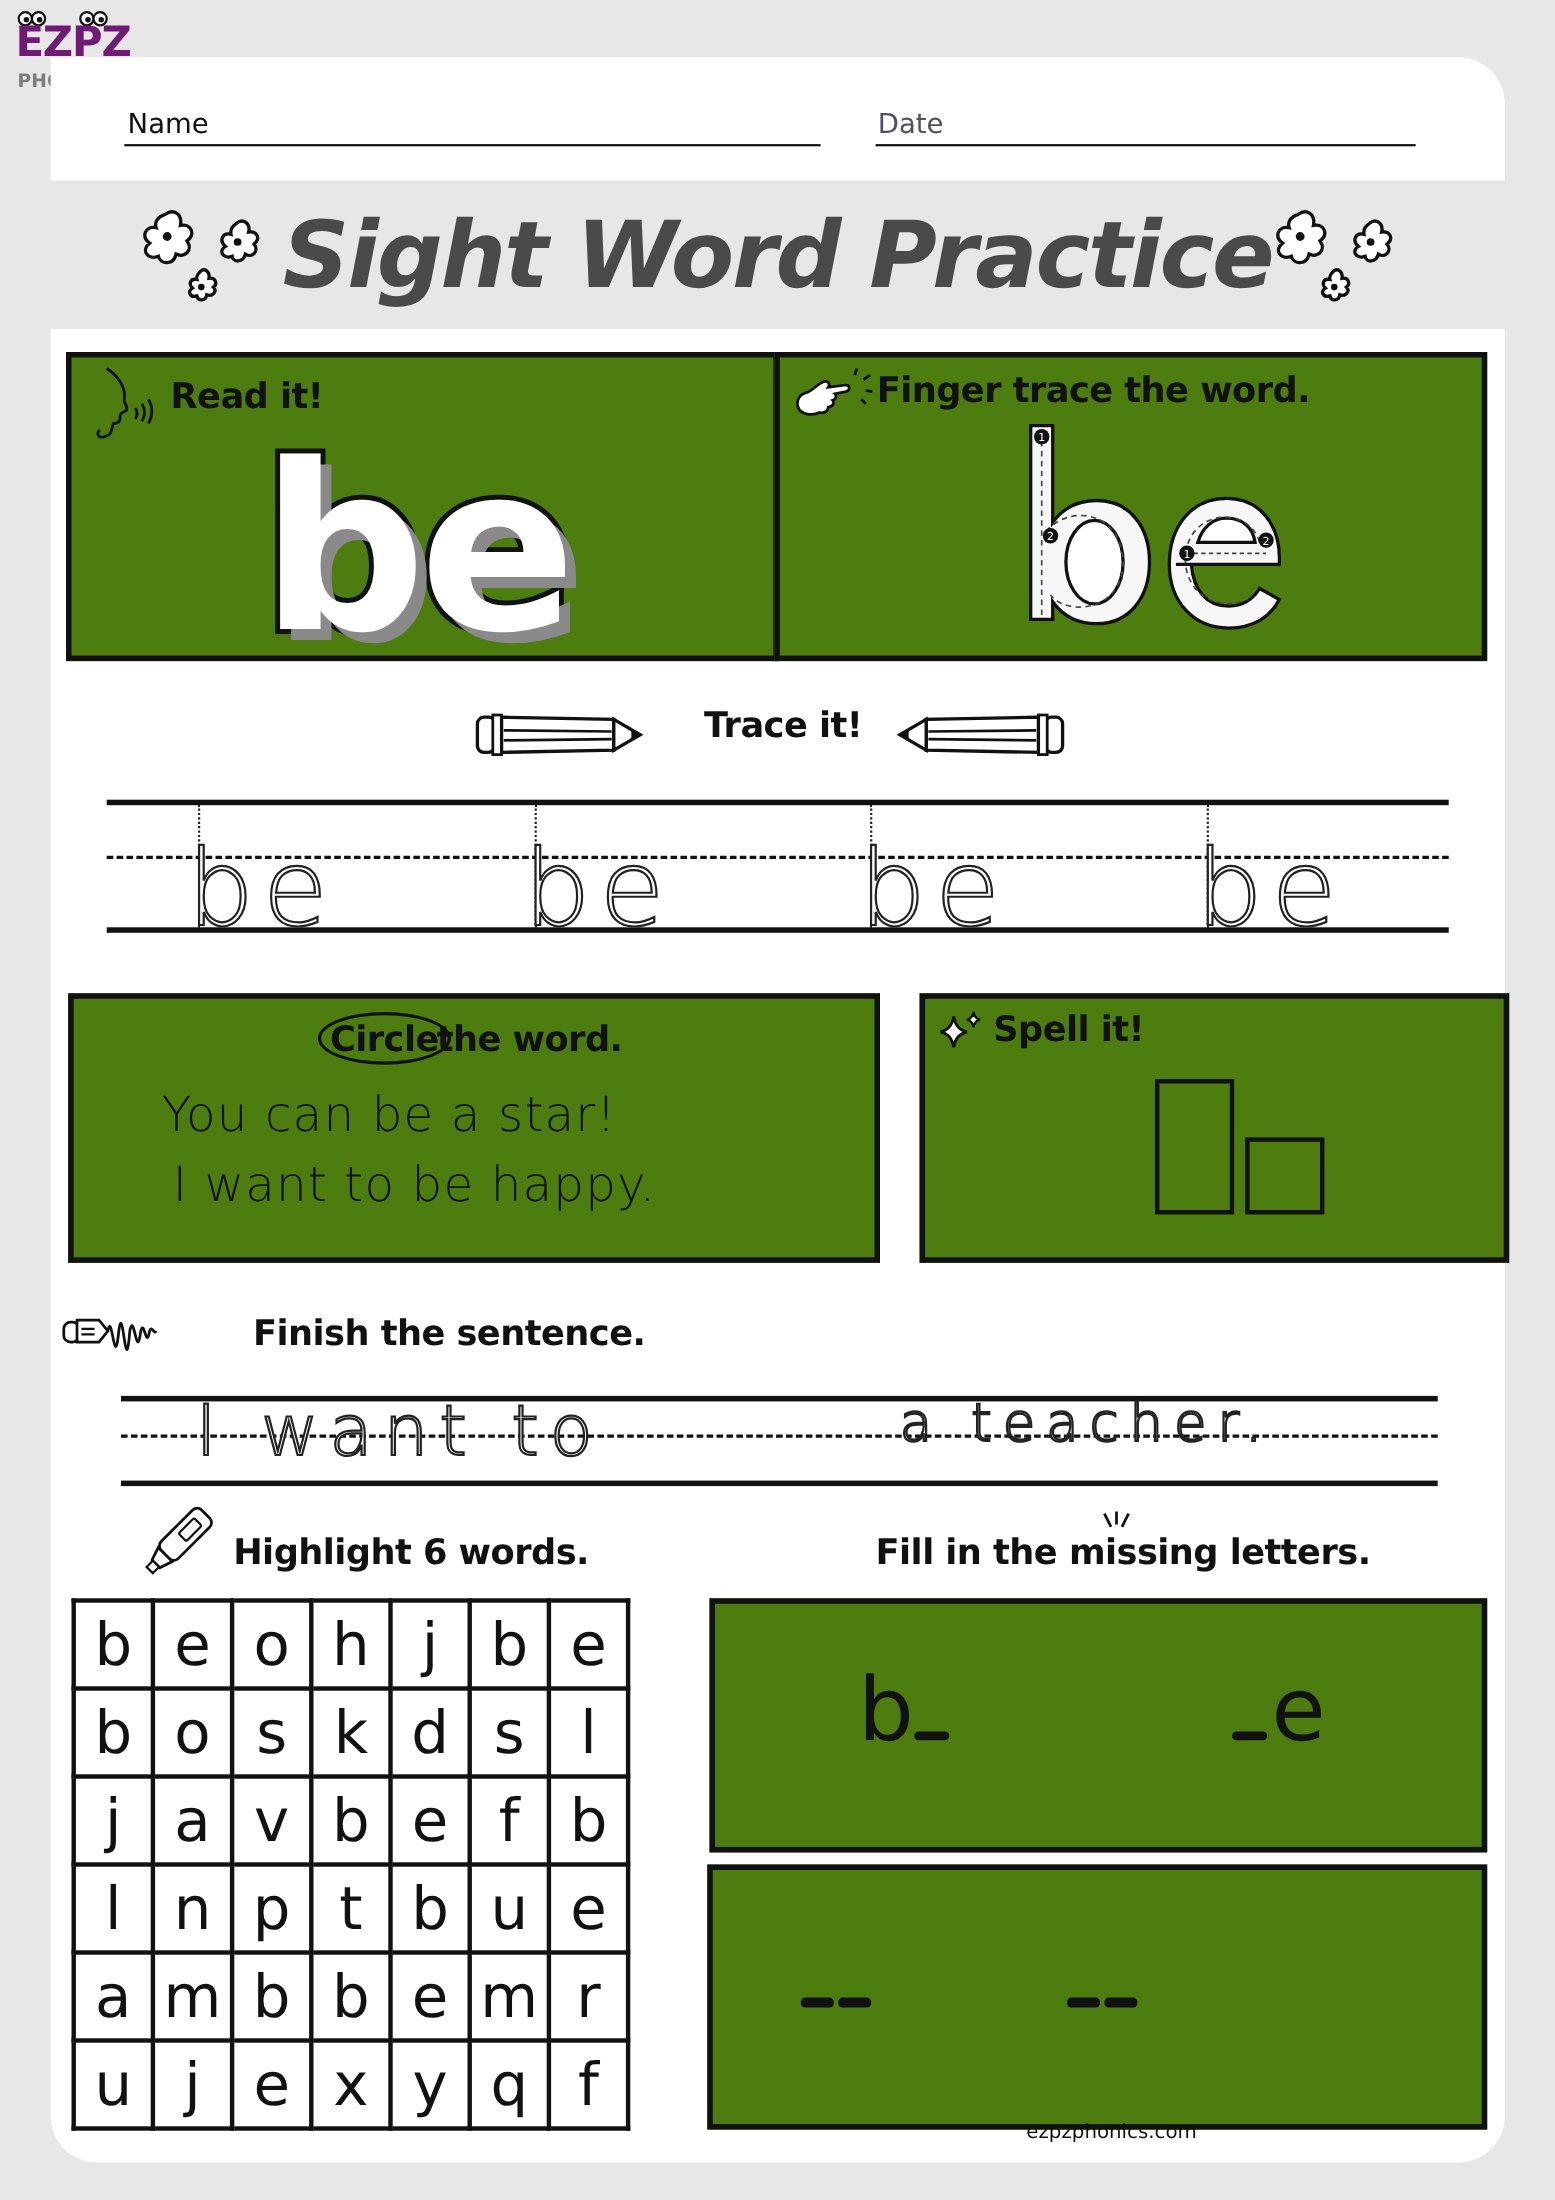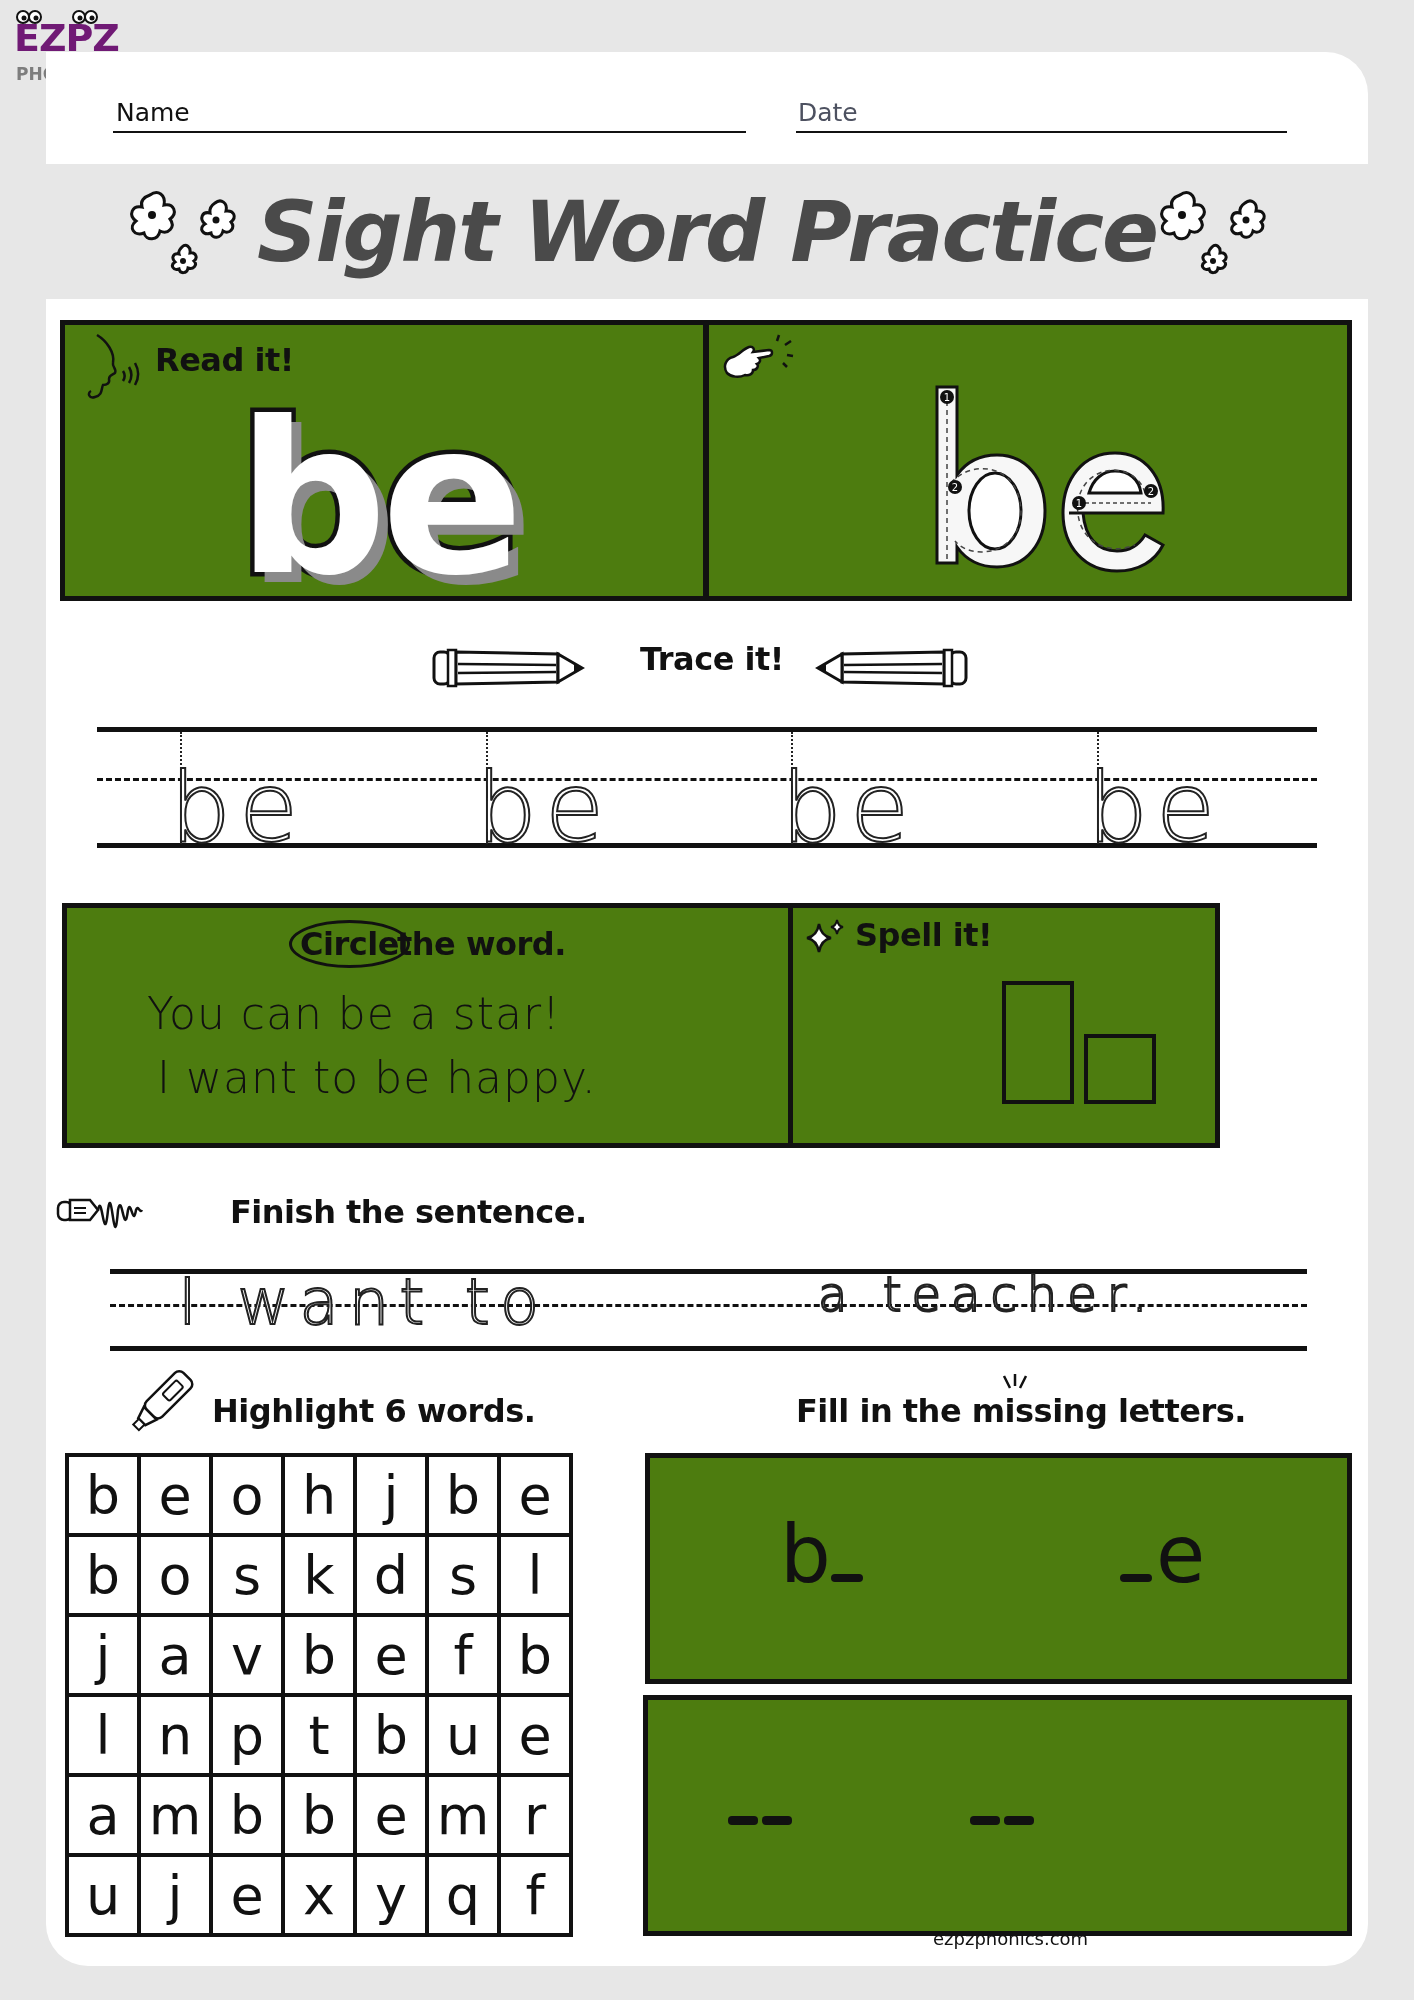--- a/index.html
+++ b/index.html
@@ -101,20 +101,21 @@
   </svg>
   <div class="abs label-hand" style="left:90px;top:16px;">Read it!</div>
   <div class="abs read-word" style="left:172px;top:70px;">be</div>
 </div>
 
 <div class="abs box" style="left:704px;top:320px;width:648px;height:281px;">
   <svg class="abs" style="left:12px;top:8px" width="80" height="52" viewBox="0 0 80 52">
     <path d="M6 40 c-4-6-2-14 6-16 c6-2 10-8 16-10 c4-1 6 2 4 5 l16-2 c4 0 4 5 0 6 l-10 2 c2 2 1 5-2 6 c2 2 0 6-4 6 c0 4-4 6-8 5 c-6 3-14 2-18-2z" fill="#fff" stroke="#111" stroke-width="2.5"></path>
     <path d="M56 8 l2-6 M64 12 l6-4 M66 22 l6 1 M62 30 l4 4" stroke="#111" stroke-width="2.5"></path>
   </svg>
+  <div class="abs label-hand" style="left:88px;top:10px;">Finger trace the word.</div>
   <svg class="abs" style="left:210px;top:58px" width="260" height="200" viewBox="0 0 260 200">
 
     <path d="M18 4 h20 v88 c10-14 24-20 40-20 c30 0 48 24 48 56 c0 32-18 56-48 56 c-16 0-30-6-40-20 v16 h-20z" fill="#f7f7f7" stroke="#111" stroke-width="3"></path>
     <ellipse cx="76" cy="128" rx="26" ry="38" fill="#fff" stroke="#111" stroke-width="3"></ellipse>
     <line x1="28" y1="18" x2="28" y2="180" stroke="#444" stroke-width="1.5" stroke-dasharray="5 4"></line>
     <path d="M32 100 c20-24 68-20 70 28 c0 44-50 50-66 30" fill="none" stroke="#444" stroke-width="1.5" stroke-dasharray="5 4"></path>
     <circle cx="28" cy="14" r="7" fill="#111"></circle>
       <text x="28" y="18" font-size="10" fill="#fff" text-anchor="middle" font-family="DejaVu Sans, sans-serif">1</text>
     <circle cx="36" cy="104" r="7" fill="#111"></circle>
       <text x="36" y="108" font-size="10" fill="#fff" text-anchor="middle" font-family="DejaVu Sans, sans-serif">2</text>
@@ -163,21 +164,21 @@
 <div class="abs dot-vline" style="left:1097px;top:732px;height:112px;"></div>
 <div class="abs dot-word" style="left:1087px;top:760px;">be</div>
 
 <div class="abs box" style="left:62px;top:903px;width:738px;height:245px;">
   <div class="abs label-hand" style="left:222px;top:12px;border:3px solid #111;border-radius:50%;padding:2px 8px;">Circle</div>
   <div class="abs label-hand" style="left:330px;top:17px;">the word.</div>
   <div class="abs sentence" style="left:80px;top:80px;">You can be a star!</div>
   <div class="abs sentence" style="left:90px;top:144px;">I want to be happy.</div>
 </div>
 
-<div class="abs box" style="left:788px;top:903px;width:432px;height:245px;">
+<div class="abs box" style="left:836px;top:903px;width:536px;height:245px;">
   <svg class="abs" style="left:12px;top:8px" width="44" height="40" viewBox="0 0 44 40">
     <path d="M14 8 Q16 20 26 22 Q16 24 14 36 Q12 24 2 22 Q12 20 14 8z" fill="#fff" stroke="#111" stroke-width="2.5"></path>
     <path d="M32 4 Q33 10 38 11 Q33 12 32 18 Q31 12 26 11 Q31 10 32 4z" fill="#fff" stroke="#111" stroke-width="2"></path>
   </svg>
   <div class="abs label-hand" style="left:62px;top:8px;">Spell it!</div>
   <div class="abs" style="left:209px;top:73px;width:72px;height:123px;border:4px solid #111;"></div>
   <div class="abs" style="left:291px;top:126px;width:72px;height:70px;border:4px solid #111;"></div>
 </div>
 
 <svg class="abs" style="left:56px;top:1188px" width="176" height="60" viewBox="0 0 176 60">

